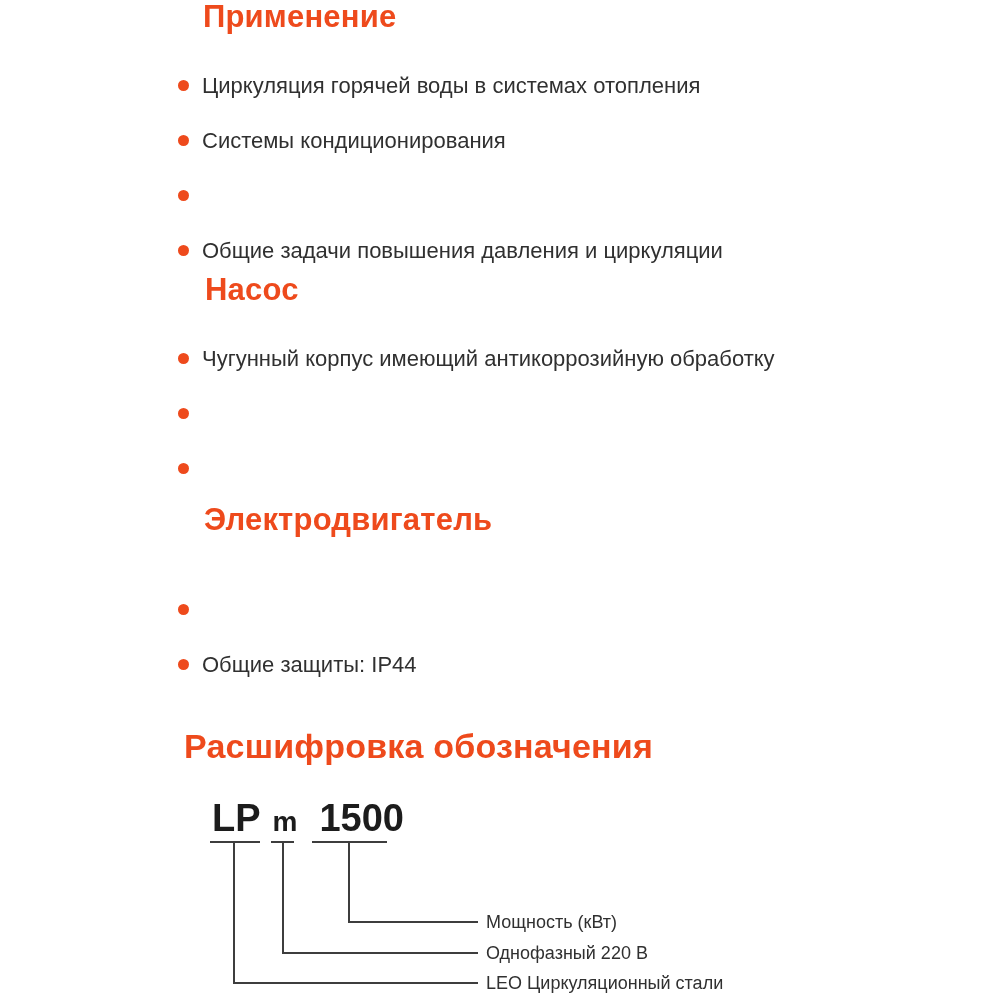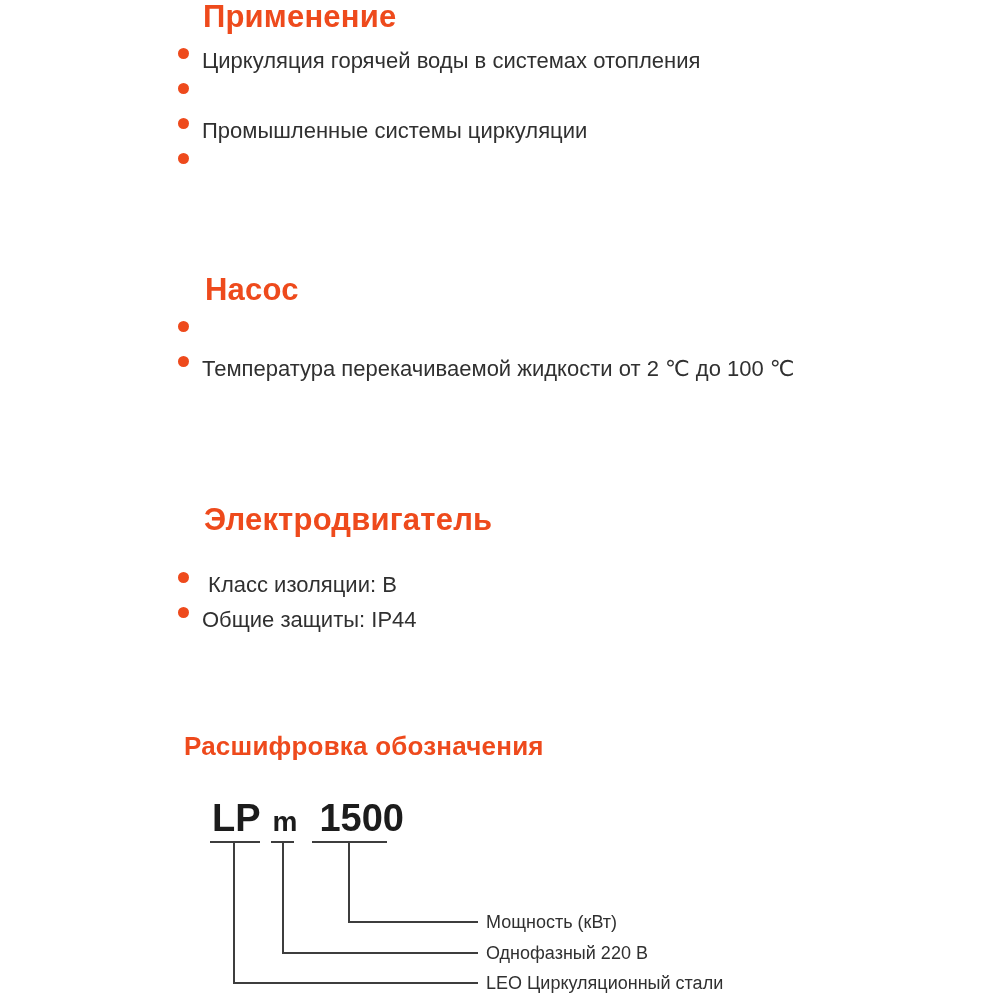--- a/index.html
+++ b/index.html
@@ -11,23 +11,23 @@
   }
   html,body{margin:0;padding:0;background:#fff;}
   .page{
     position:relative;width:800px;height:1000px;background:var(--bg);
     font-family:"Liberation Sans","DejaVu Sans",sans-serif;overflow:hidden;
   }
   .heading{
     position:absolute;margin:0;color:var(--accent);
     font-weight:bold;font-size:31px;line-height:36px;letter-spacing:.2px;
   }
-  .heading.lg{font-size:26px;line-height:40px;}
+  .heading.lg{font-size:34px;line-height:40px;}
   .bullets{position:absolute;left:178px;}
-  .row{display:flex;height:35px;}
+  .row{display:flex;align-items:center;height:35px;margin-top:20px;}
   .dot{
     width:11px;height:11px;border-radius:50%;background:var(--accent);
     margin-right:13px;flex:none;
   }
   .btxt{
     font-size:22px;color:var(--text);white-space:pre;line-height:26px;
   }
   
   .code{
     position:absolute;left:212px;top:799px;display:flex;align-items:baseline;
@@ -48,50 +48,53 @@
 
   <section>
     <h2 class="heading" style="left:203px;top:-1px">Применение</h2>
     <div class="bullets" style="top:48px">
       <div class="row">
         <span class="dot"></span>
         <span class="btxt">Циркуляция горячей воды в системах отопления</span>
       </div>
       <div class="row">
         <span class="dot"></span>
+        <span class="btxt">Системы кондиционирования</span>
       </div>
       <div class="row">
         <span class="dot"></span>
-        <span class="btxt">Промышленные системы циркуляции</span>
       </div>
       <div class="row">
         <span class="dot"></span>
+        <span class="btxt">Общие задачи повышения давления и циркуляции</span>
       </div>
     </div>
   </section>
 
   <section>
     <h2 class="heading" style="left:205px;top:272px">Насос</h2>
     <div class="bullets" style="top:321px">
       <div class="row">
         <span class="dot"></span>
+        <span class="btxt">Чугунный корпус имеющий антикоррозийную обработку</span>
       </div>
       <div class="row">
         <span class="dot"></span>
-        <span class="btxt">Температура перекачиваемой жидкости от 2 ℃ до 100 ℃</span>
+      </div>
+      <div class="row">
+        <span class="dot"></span>
       </div>
     </div>
   </section>
 
   <section>
     <h2 class="heading" style="left:204px;top:502px">Электродвигатель</h2>
     <div class="bullets" style="top:572px">
       <div class="row">
         <span class="dot"></span>
-        <span class="btxt"> Класс изоляции: B</span>
       </div>
       <div class="row">
         <span class="dot"></span>
         <span class="btxt">Общие защиты: IP44</span>
       </div>
     </div>
   </section>
 
   <section>
     <h2 class="heading lg" style="left:184px;top:726px">Расшифровка обозначения</h2>

